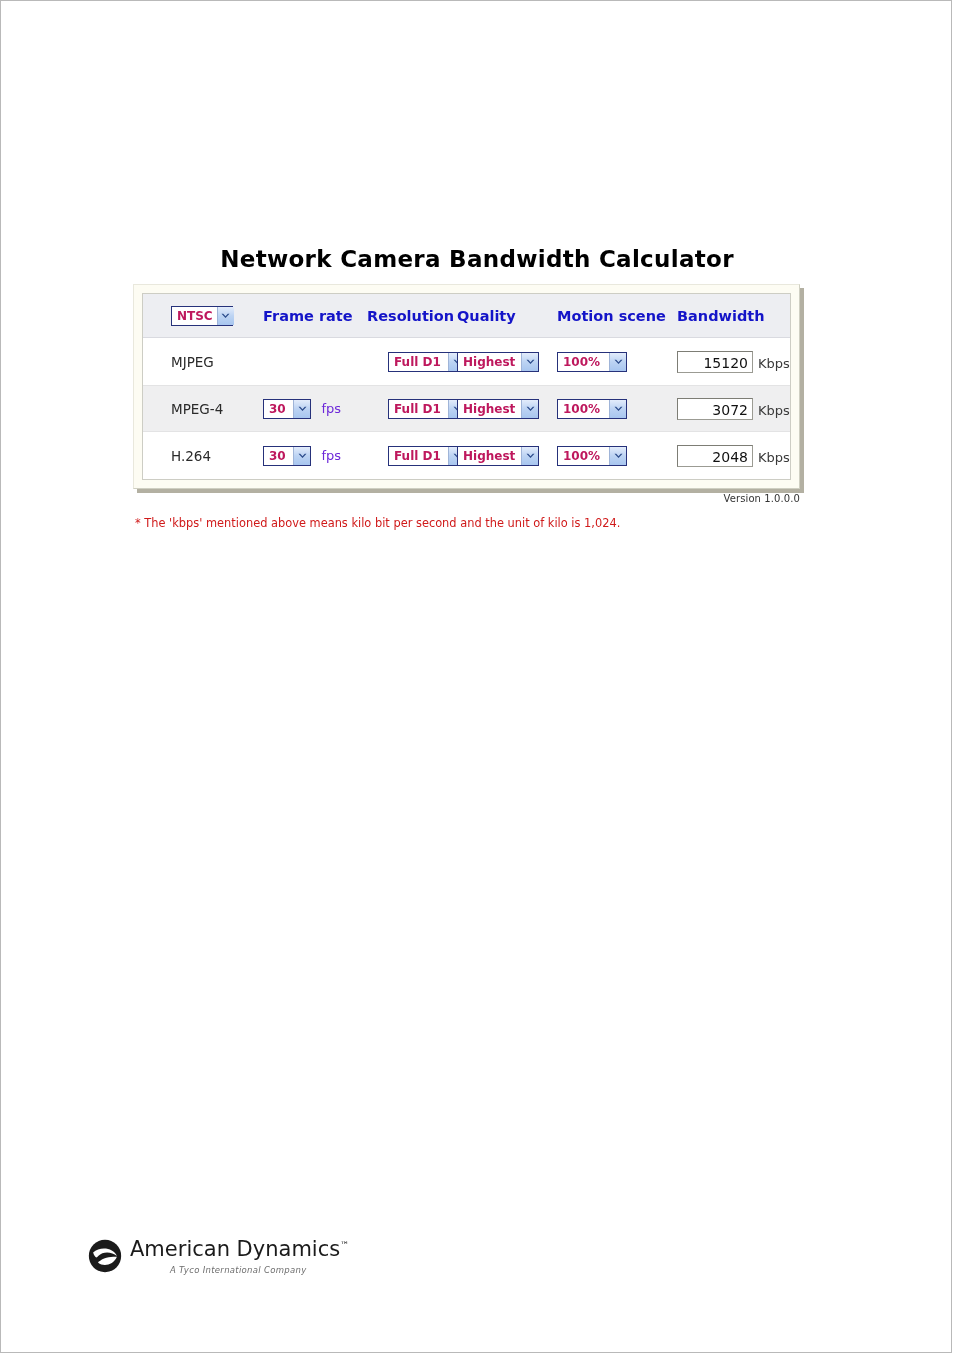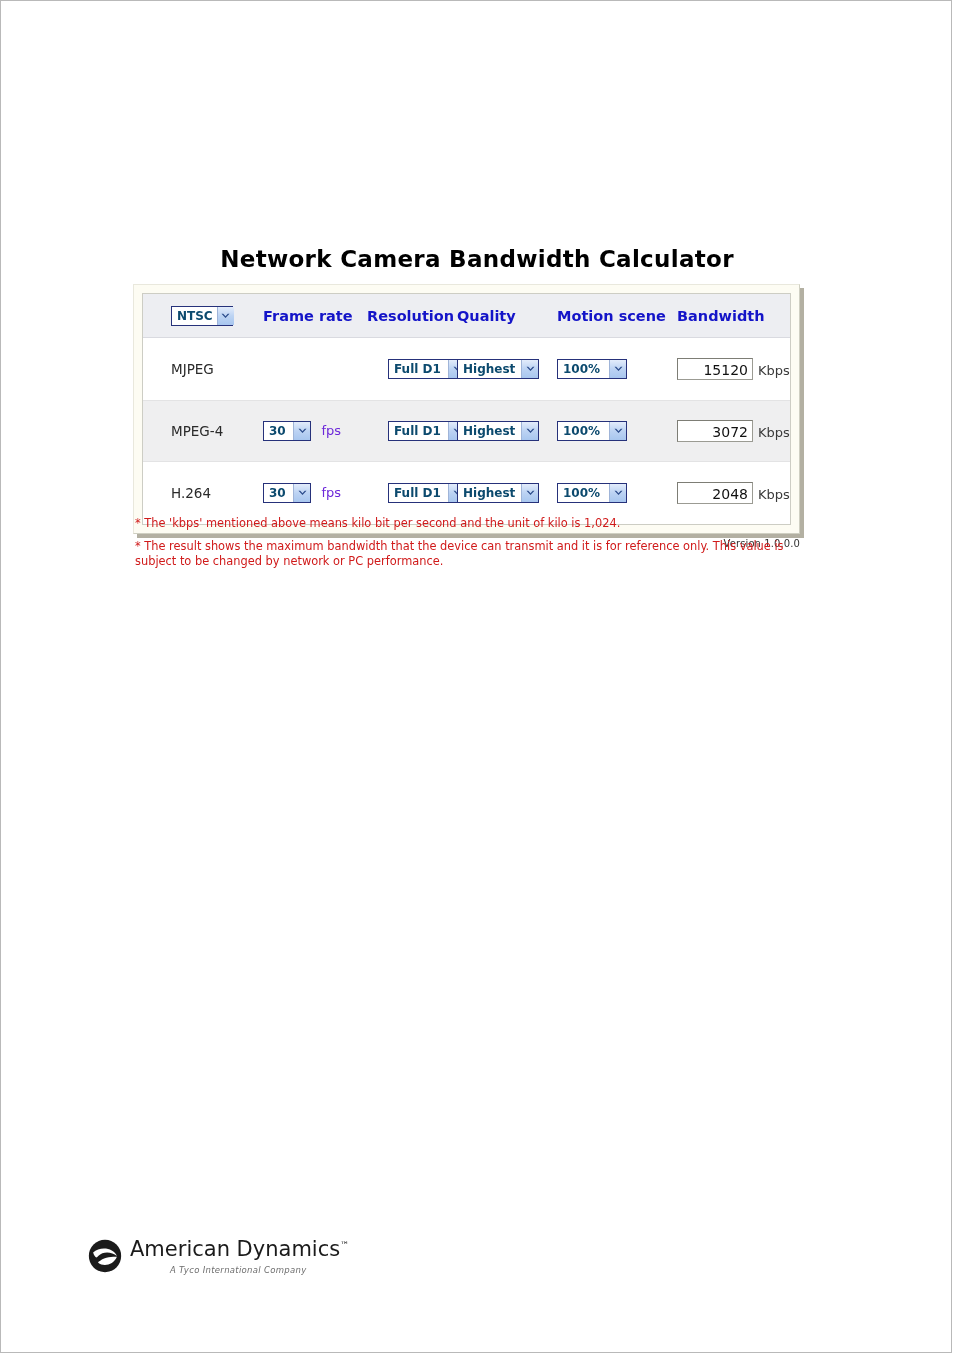--- a/index.html
+++ b/index.html
@@ -77,21 +77,21 @@
     font-size: 14.5px;
     font-weight: bold;
     font-family: "DejaVu Sans", sans-serif;
     white-space: nowrap;
   }
 
   
   .data-row {
     display: flex;
     align-items: center;
-    height: 62px;
+    height: 47px;
     padding: 0 6px;
     box-sizing: border-box;
     background: #ffffff;
   }
   .data-row.alt {
     background: #efeff0;
     border-top: 1px solid #e3e3e4;
     border-bottom: 1px solid #e3e3e4;
   }
 
@@ -135,21 +135,21 @@
     cursor: default;
     font-family: "DejaVu Sans", sans-serif;
   }
   .sel .sel-val {
     flex: 1 1 auto;
     display: flex;
     align-items: center;
     padding: 0 4px 0 5px;
     font-size: 12px;
     font-weight: bold;
-    color: #0c4a6e;
+    color: #be185d;
     white-space: nowrap;
     line-height: 1;
   }
   .sel .sel-btn {
     flex: 0 0 16px;
     width: 16px;
     background: linear-gradient(to bottom, #e3ecfb 0%, #bcd3f3 50%, #a8c6ef 100%);
     border-left: 1px solid #9fb4d8;
     display: flex;
     align-items: center;
@@ -420,21 +420,20 @@
       </div>
 
     </div>
   </div>
 
   <div class="version-line">Version 1.0.0.0</div>
 </div>
 
 <div class="notes">
   <div class="note">* The 'kbps' mentioned above means kilo bit per second and the unit of kilo is 1,024.</div>
-  <div class="note">* The result shows the maximum bandwidth that the device can transmit and it is for reference only. This value is subject to be changed by network or PC performance.</div>
 </div>
 
 <div class="footer-logo">
   <svg class="logo-mark" viewBox="0 0 40 40">
     <circle cx="20" cy="20" r="19" fill="#1b1b1b"></circle>
     <path d="M6 16 C14 8, 30 10, 34 20 C28 15, 18 14, 12 20 C10 23, 8 22, 6 16 Z" fill="#ffffff"></path>
     <path d="M14 26 C20 21, 29 21, 34 21 C30 31, 18 33, 12 28 C11.5 27.4, 13 26.4, 14 26 Z" fill="#ffffff"></path>
   </svg>
   <div class="logo-txt-wrap">
     <div class="logo-name"><span>American Dynamics</span><span class="logo-tm">™</span></div>

